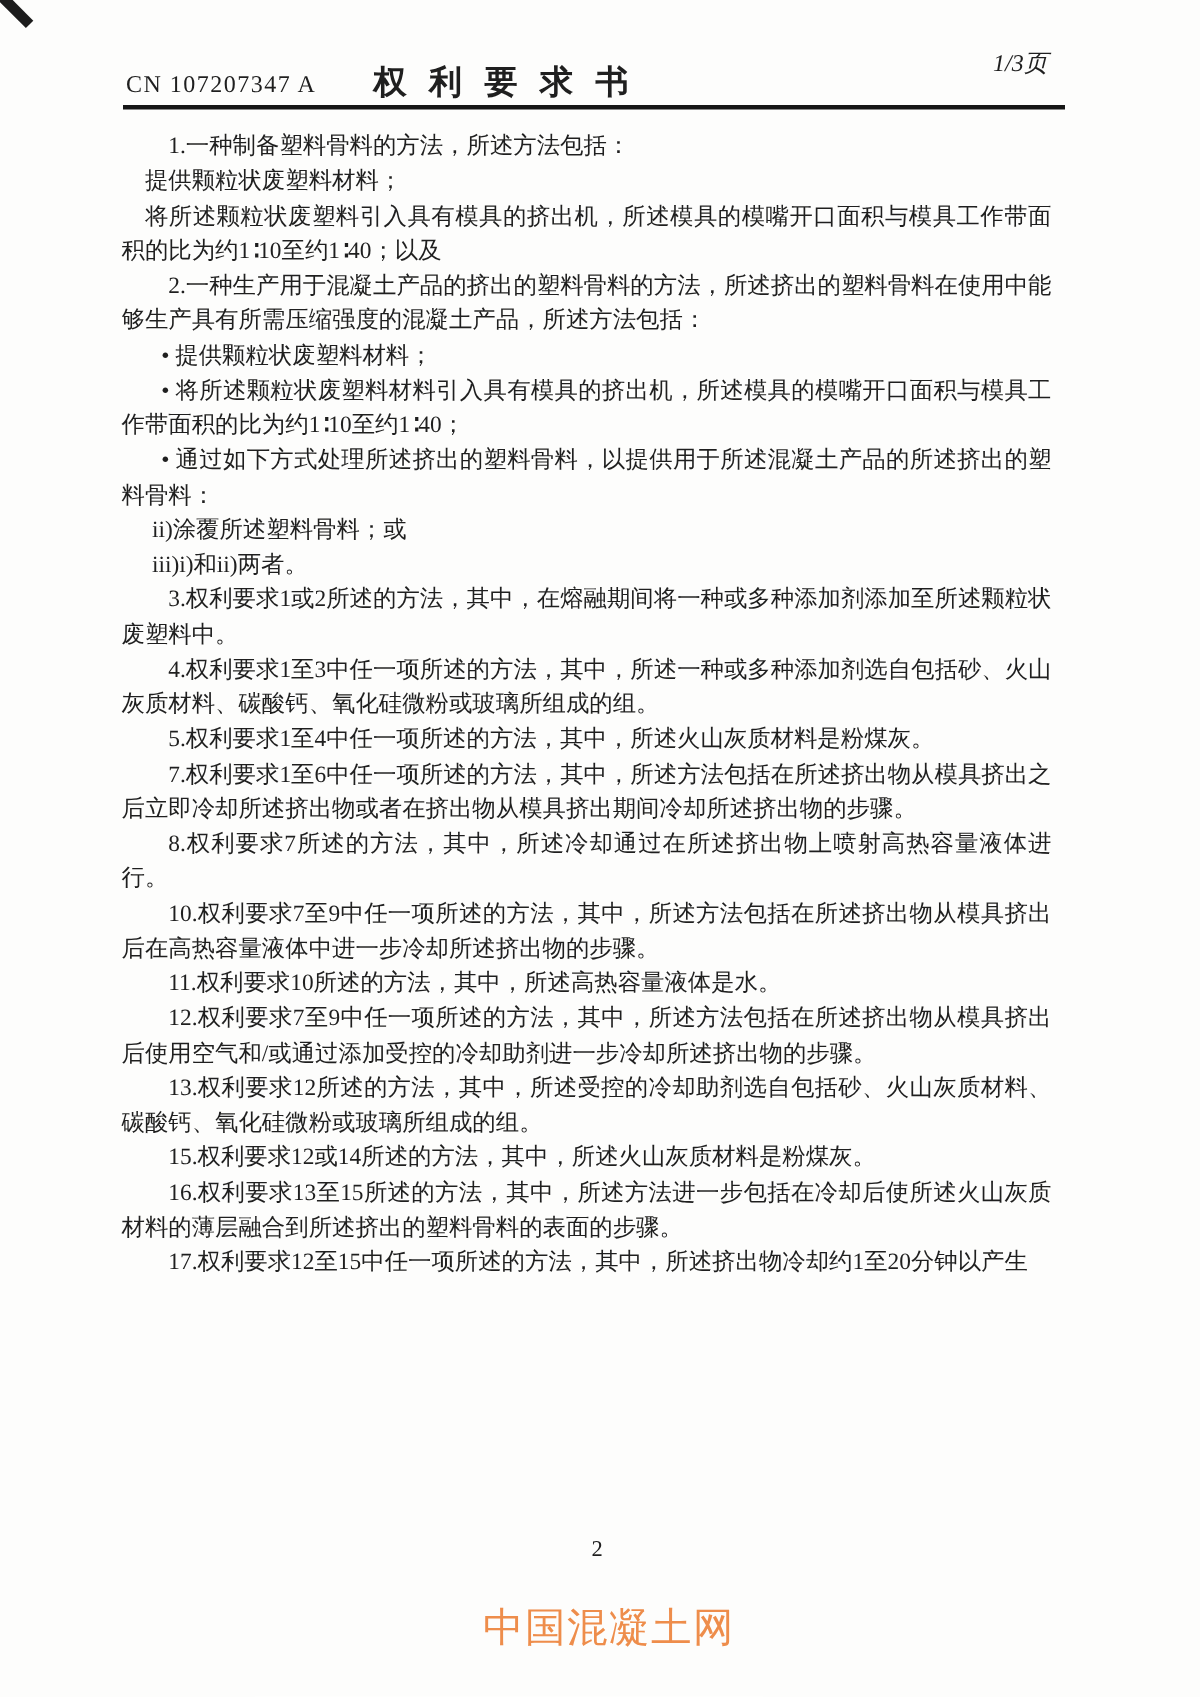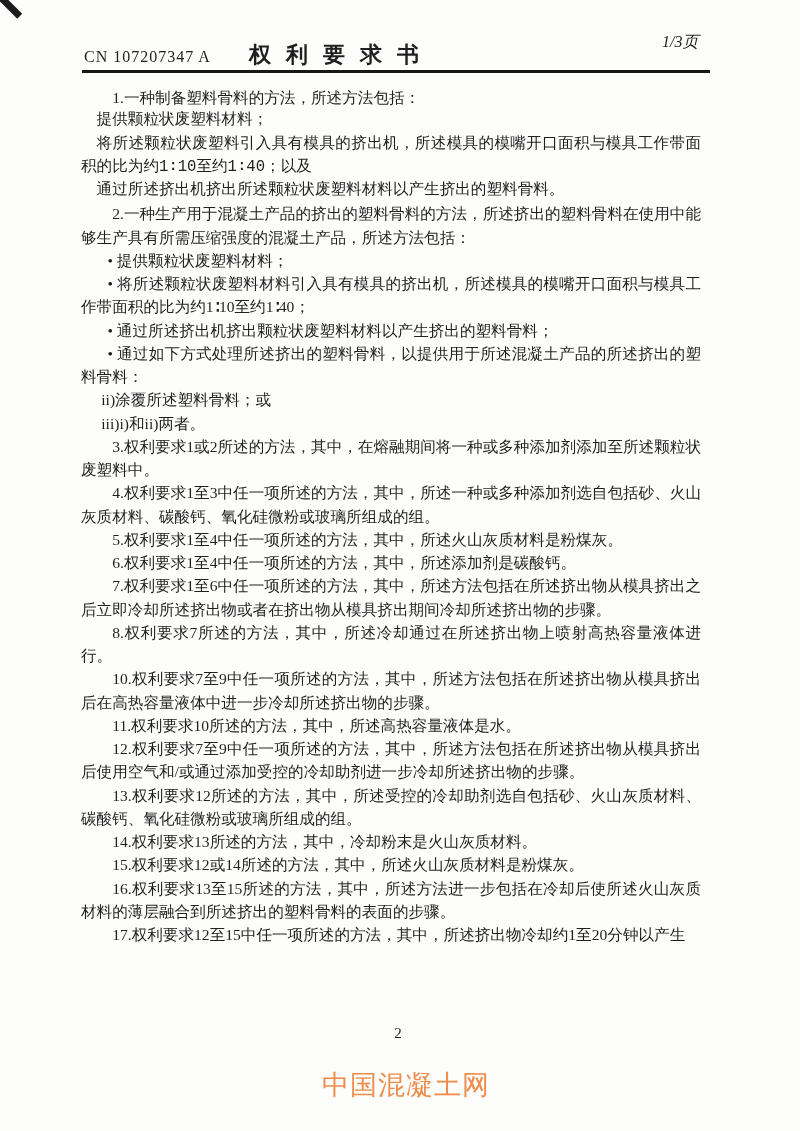--- a/index.html
+++ b/index.html
@@ -57,21 +57,21 @@
     position: absolute;
     top: 86px; left: 81px;
     width: 620px;
     font-size: 15.6px;
     line-height: 23.25px;
     text-align: justify;
     text-justify: inter-character;
   }
   .claims p { margin: 0; }
   .p-claim-start { text-indent: 2em; }
-  .p-step       { text-indent: 1em; font-family: Liberation Mono, monospace; }
+  .p-step       { text-indent: 1em; }
   .p-bullet-step{ text-indent: 1.7em; }
   .p-option     { text-indent: 1.3em; }
   .page-number {
     position: absolute;
     top: 1025px; left: 0; width: 796px;
     text-align: center;
     font-size: 15px;
   }
   .watermark {
     position: absolute;
@@ -99,59 +99,55 @@
   <div class="header-rule"></div>
 
   <div class="claims">
 
       <p class="p-claim-start">1.一种制备塑料骨料的方法，所述方法包括：</p>
 
       <p class="p-step">提供颗粒状废塑料材料；</p>
 
       <p class="p-step">将所述颗粒状废塑料引入具有模具的挤出机，所述模具的模嘴开口面积与模具工作带面积的比为约1∶10至约1∶40；以及</p>
 
-      <p class="p-step">通过所述挤出机挤出所述颗粒状废塑料材料以产生挤出的塑料骨料。</p>
 
       <p class="p-claim-start">2.一种生产用于混凝土产品的挤出的塑料骨料的方法，所述挤出的塑料骨料在使用中能够生产具有所需压缩强度的混凝土产品，所述方法包括：</p>
 
       <p class="p-bullet-step">• 提供颗粒状废塑料材料；</p>
 
       <p class="p-bullet-step">• 将所述颗粒状废塑料材料引入具有模具的挤出机，所述模具的模嘴开口面积与模具工作带面积的比为约1∶10至约1∶40；</p>
 
-      <p class="p-bullet-step">• 通过所述挤出机挤出颗粒状废塑料材料以产生挤出的塑料骨料；</p>
 
       <p class="p-bullet-step">• 通过如下方式处理所述挤出的塑料骨料，以提供用于所述混凝土产品的所述挤出的塑料骨料：</p>
 
 
       <p class="p-option">ii)涂覆所述塑料骨料；或</p>
 
       <p class="p-option">iii)i)和ii)两者。</p>
 
       <p class="p-claim-start">3.权利要求1或2所述的方法，其中，在熔融期间将一种或多种添加剂添加至所述颗粒状废塑料中。</p>
 
       <p class="p-claim-start">4.权利要求1至3中任一项所述的方法，其中，所述一种或多种添加剂选自包括砂、火山灰质材料、碳酸钙、氧化硅微粉或玻璃所组成的组。</p>
 
       <p class="p-claim-start">5.权利要求1至4中任一项所述的方法，其中，所述火山灰质材料是粉煤灰。</p>
 
-      <p class="p-claim-start">6.权利要求1至4中任一项所述的方法，其中，所述添加剂是碳酸钙。</p>
 
       <p class="p-claim-start">7.权利要求1至6中任一项所述的方法，其中，所述方法包括在所述挤出物从模具挤出之后立即冷却所述挤出物或者在挤出物从模具挤出期间冷却所述挤出物的步骤。</p>
 
       <p class="p-claim-start">8.权利要求7所述的方法，其中，所述冷却通过在所述挤出物上喷射高热容量液体进行。</p>
 
 
       <p class="p-claim-start">10.权利要求7至9中任一项所述的方法，其中，所述方法包括在所述挤出物从模具挤出后在高热容量液体中进一步冷却所述挤出物的步骤。</p>
 
       <p class="p-claim-start">11.权利要求10所述的方法，其中，所述高热容量液体是水。</p>
 
       <p class="p-claim-start">12.权利要求7至9中任一项所述的方法，其中，所述方法包括在所述挤出物从模具挤出后使用空气和/或通过添加受控的冷却助剂进一步冷却所述挤出物的步骤。</p>
 
       <p class="p-claim-start">13.权利要求12所述的方法，其中，所述受控的冷却助剂选自包括砂、火山灰质材料、碳酸钙、氧化硅微粉或玻璃所组成的组。</p>
 
-      <p class="p-claim-start">14.权利要求13所述的方法，其中，冷却粉末是火山灰质材料。</p>
 
       <p class="p-claim-start">15.权利要求12或14所述的方法，其中，所述火山灰质材料是粉煤灰。</p>
 
       <p class="p-claim-start">16.权利要求13至15所述的方法，其中，所述方法进一步包括在冷却后使所述火山灰质材料的薄层融合到所述挤出的塑料骨料的表面的步骤。</p>
 
       <p class="p-claim-start">17.权利要求12至15中任一项所述的方法，其中，所述挤出物冷却约1至20分钟以产生</p>
     </div>
 
   <div class="page-number">2</div>
 

